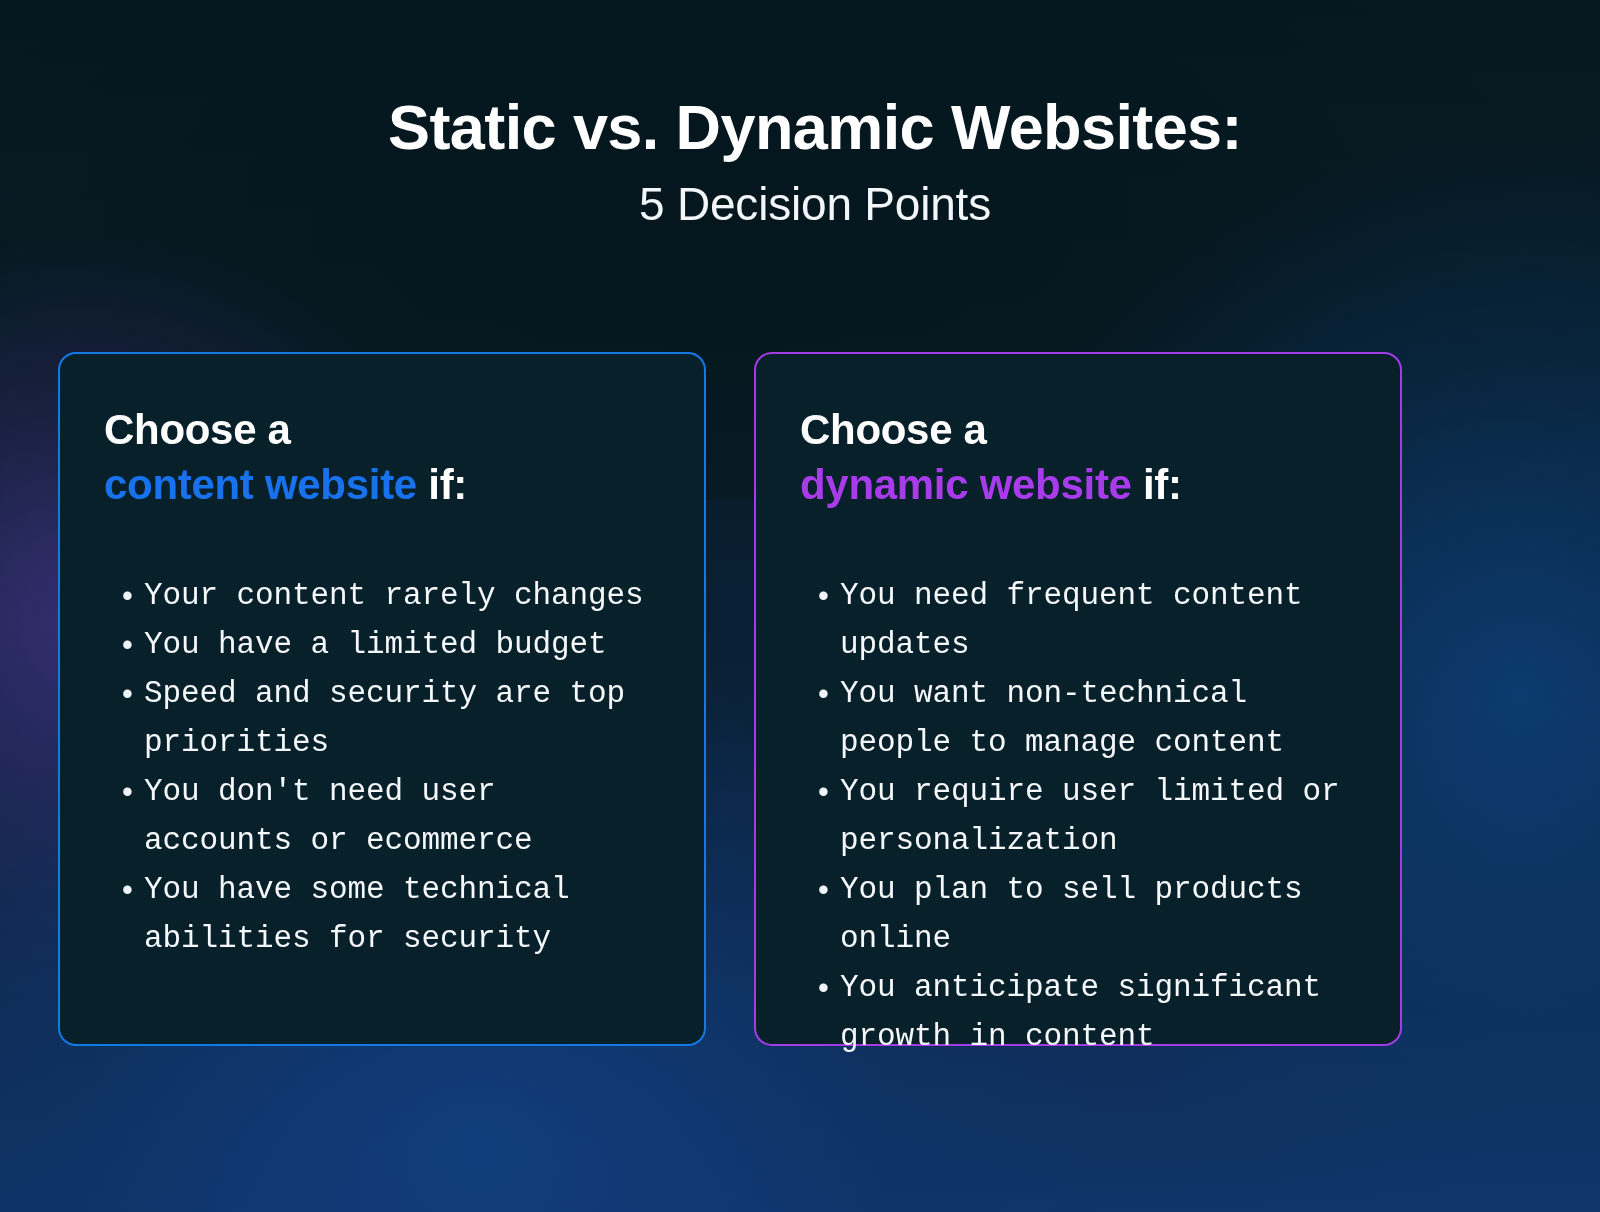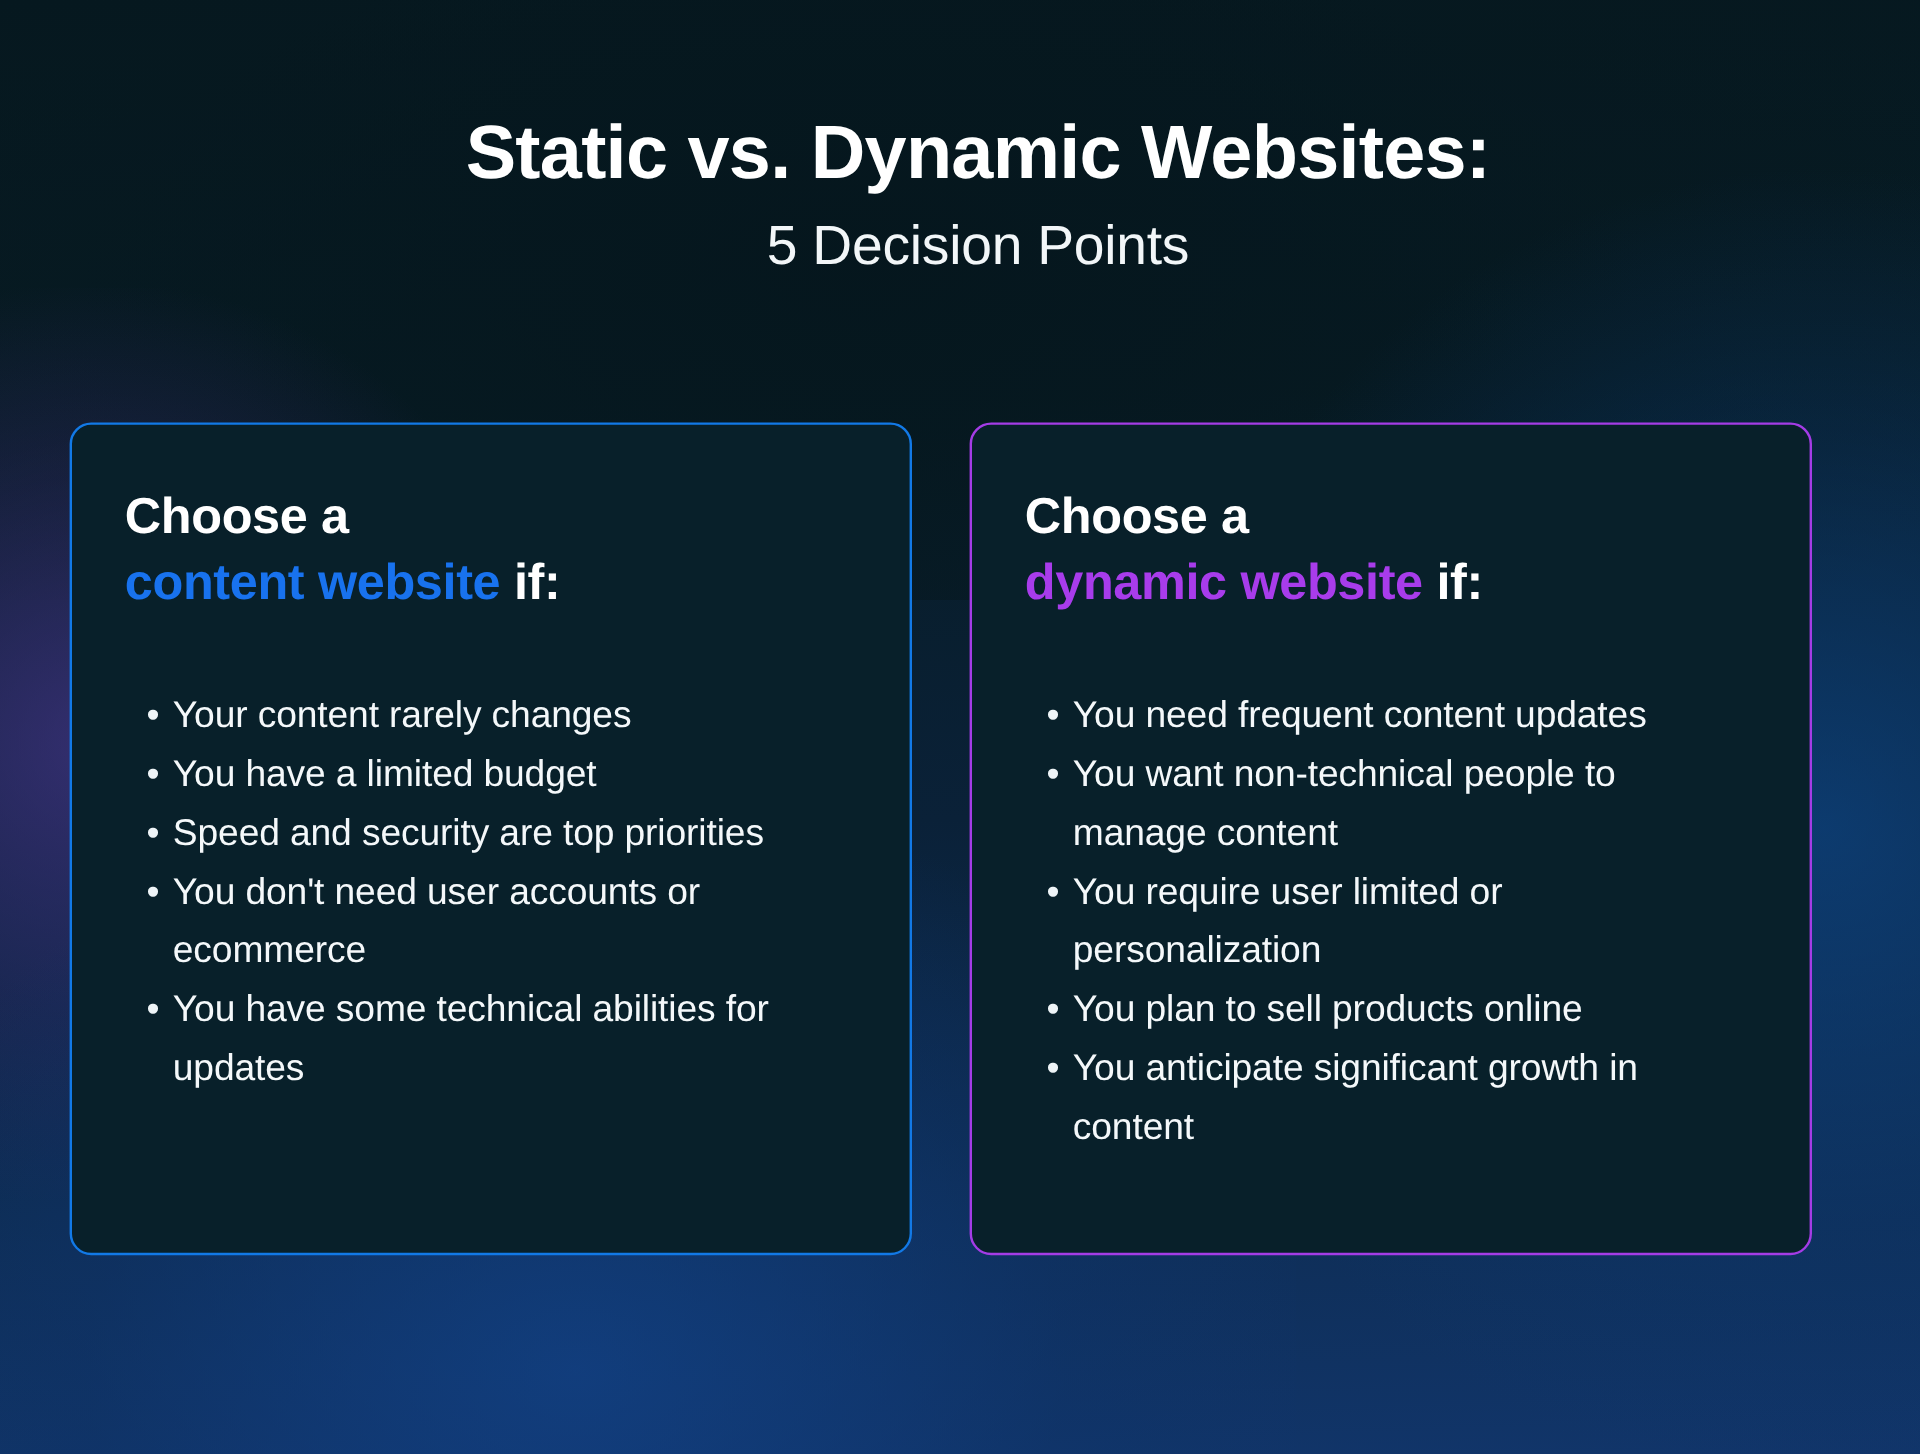--- a/index.html
+++ b/index.html
@@ -70,21 +70,21 @@
     font-weight:300;
     letter-spacing:-0.2px;
     color:#f2f6f8;
     line-height:1.0;
   }
 
   
   #cards {
     position:absolute;
     left:58px; top:352px;
-    width:1452px; height:694px;
+    width:1344px; height:694px;
     display:flex;
     gap:48px;
   }
   .card {
     flex:1 1 0;
     border-radius:18px;
     border:2px solid transparent;
     background-color:#08202a;
     padding:48px 44px 0 44px;
     position:relative;
@@ -116,21 +116,21 @@
     line-height:1.58;
     letter-spacing:-0.1px;
   }
   .bullet-dot {
     flex:0 0 auto;
     width:22px;
     color:#eef4f7;
     font-size:31px;
     line-height:1.58;
   }
-  .bullet-text { flex:1 1 auto; }
+  .bullet-text { flex:1 1 auto;font-family:Liberation Mono, monospace; }
 </style>
 </head>
 <body>
 
 <div id="bg-base"></div>
 <div id="bg-glow-top-dark"></div>
 <div id="bg-glow-violet"></div>
 <div id="bg-glow-blue-right"></div>
 <div id="bg-glow-blue-bottom"></div>
 
@@ -160,21 +160,21 @@
         <li class="bullet-item">
           <span class="bullet-dot">•</span>
           <span class="bullet-text">Speed and security are top priorities</span>
         </li>
         <li class="bullet-item">
           <span class="bullet-dot">•</span>
           <span class="bullet-text">You don't need user accounts or ecommerce</span>
         </li>
         <li class="bullet-item">
           <span class="bullet-dot">•</span>
-          <span class="bullet-text">You have some technical abilities for updates</span>
+          <span class="bullet-text">You have some technical abilities for security</span>
         </li>
       </ul>
     </div>
 
     <div class="card card--dynamic">
       <div class="card-heading">
         <span>Choose a</span><br>
         <span class="accent-dynamic">dynamic website</span><span> if:</span>
       </div>
       <ul class="bullet-list">

